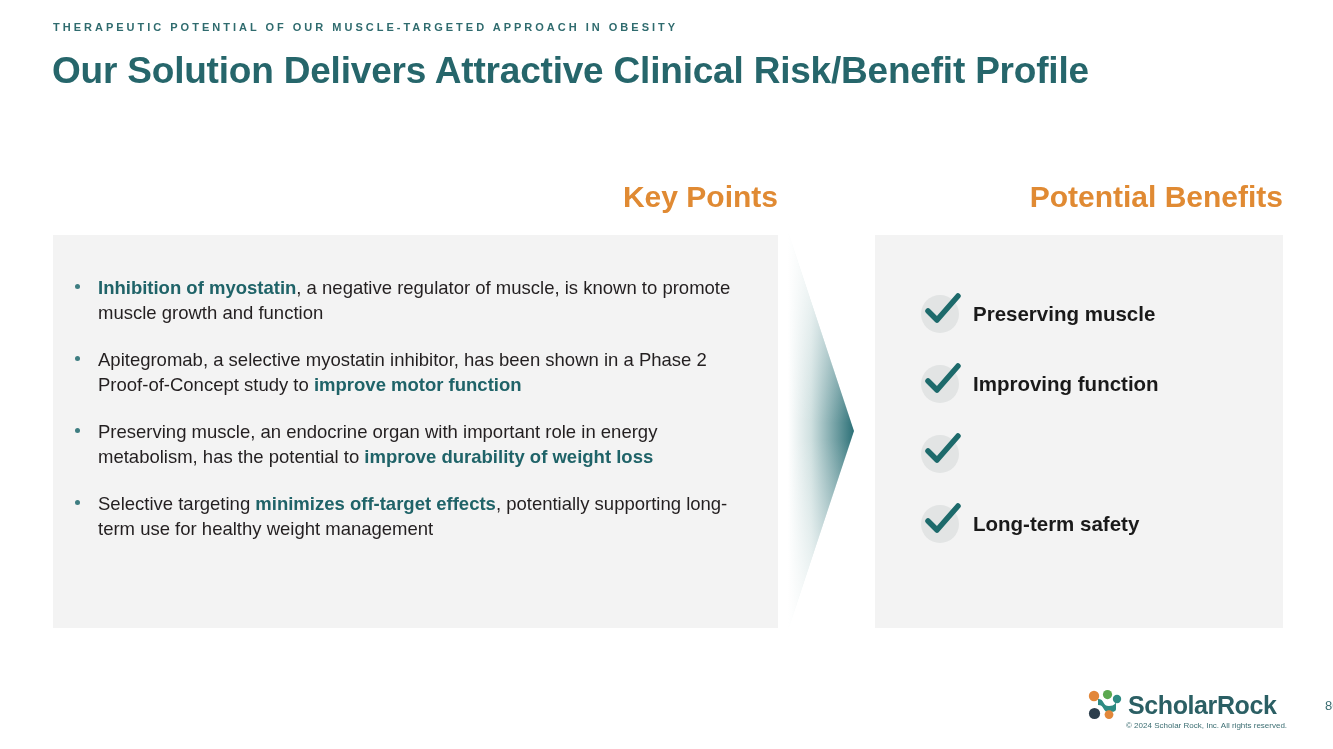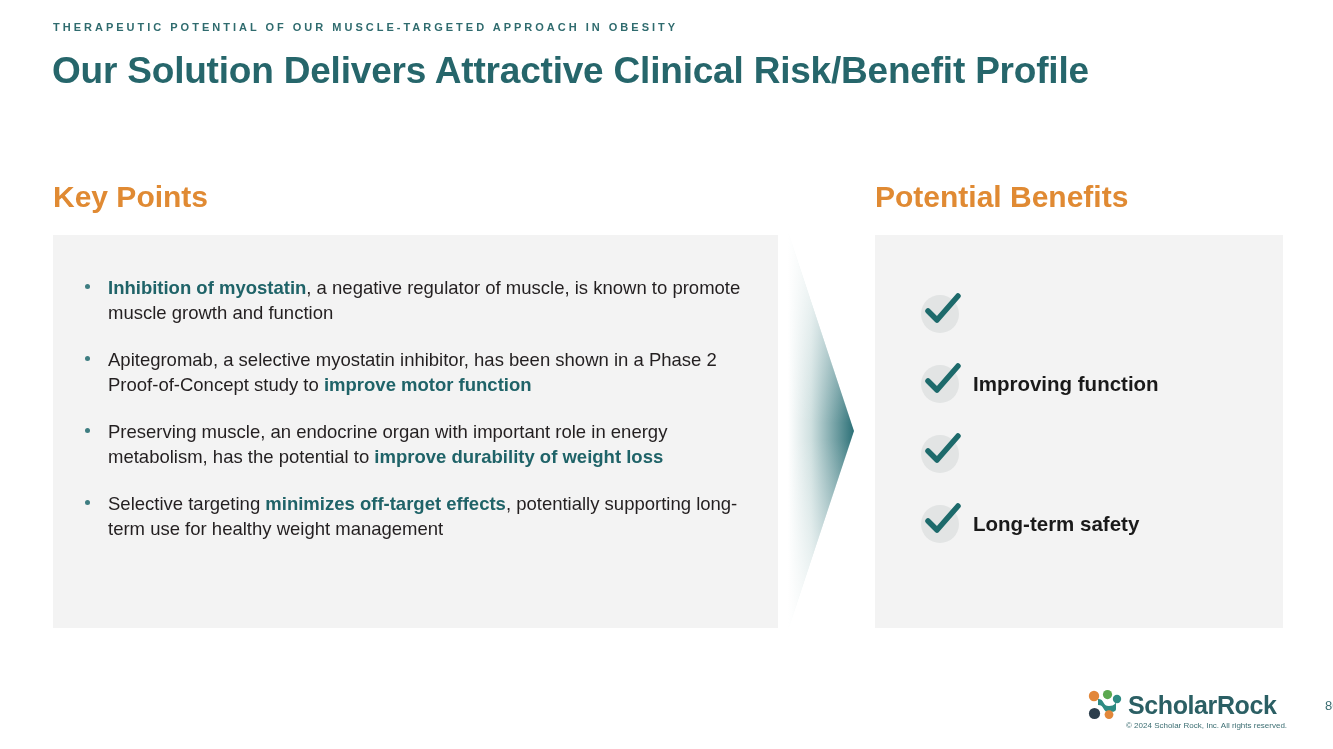--- a/index.html
+++ b/index.html
@@ -42,21 +42,21 @@
     letter-spacing: -0.2px;
     white-space: nowrap;
   }
 
   
   .col-heading {
     position: absolute;
     font-size: 30px;
     font-weight: bold;
     color: #E08A33;
-    text-align: left;
+    text-align: right;
     white-space: nowrap;
   }
   #heading-key-points {
     left: 53px;
     width: 725px;
     top: 180px;
   }
   #heading-potential-benefits {
     left: 875px;
     width: 408px;
@@ -77,21 +77,21 @@
   #panel-potential-benefits {
     left: 875px;
     top: 235px;
     width: 408px;
     height: 393px;
   }
 
   
   .bullets {
     position: absolute;
-    left: 24px;
+    left: 14px;
     top: 40px;
     right: 26px;
   }
   .bullet-row {
     position: relative;
     padding-left: 31px;
     margin-bottom: 22px;
     font-size: 18.5px;
     line-height: 25px;
     color: #231F20;
@@ -255,20 +255,21 @@
 
   <div id="panel-potential-benefits" class="panel">
     <div class="benefits" id="benefits-list">
         <div class="benefit-row">
           <div class="check-wrap">
             <div class="check-circle"></div>
             <svg class="check-mark" viewBox="0 0 42 42">
               <path d="M6 22 L15 31 L36 7" fill="none" stroke="#1D6A6B" stroke-width="5.5" stroke-linecap="round" stroke-linejoin="round"></path>
             </svg>
           </div>
+          <div class="benefit-label">Preserving muscle</div>
         </div>
         <div class="benefit-row">
           <div class="check-wrap">
             <div class="check-circle"></div>
             <svg class="check-mark" viewBox="0 0 42 42">
               <path d="M6 22 L15 31 L36 7" fill="none" stroke="#1D6A6B" stroke-width="5.5" stroke-linecap="round" stroke-linejoin="round"></path>
             </svg>
           </div>
           <div class="benefit-label">Improving function</div>
         </div>

